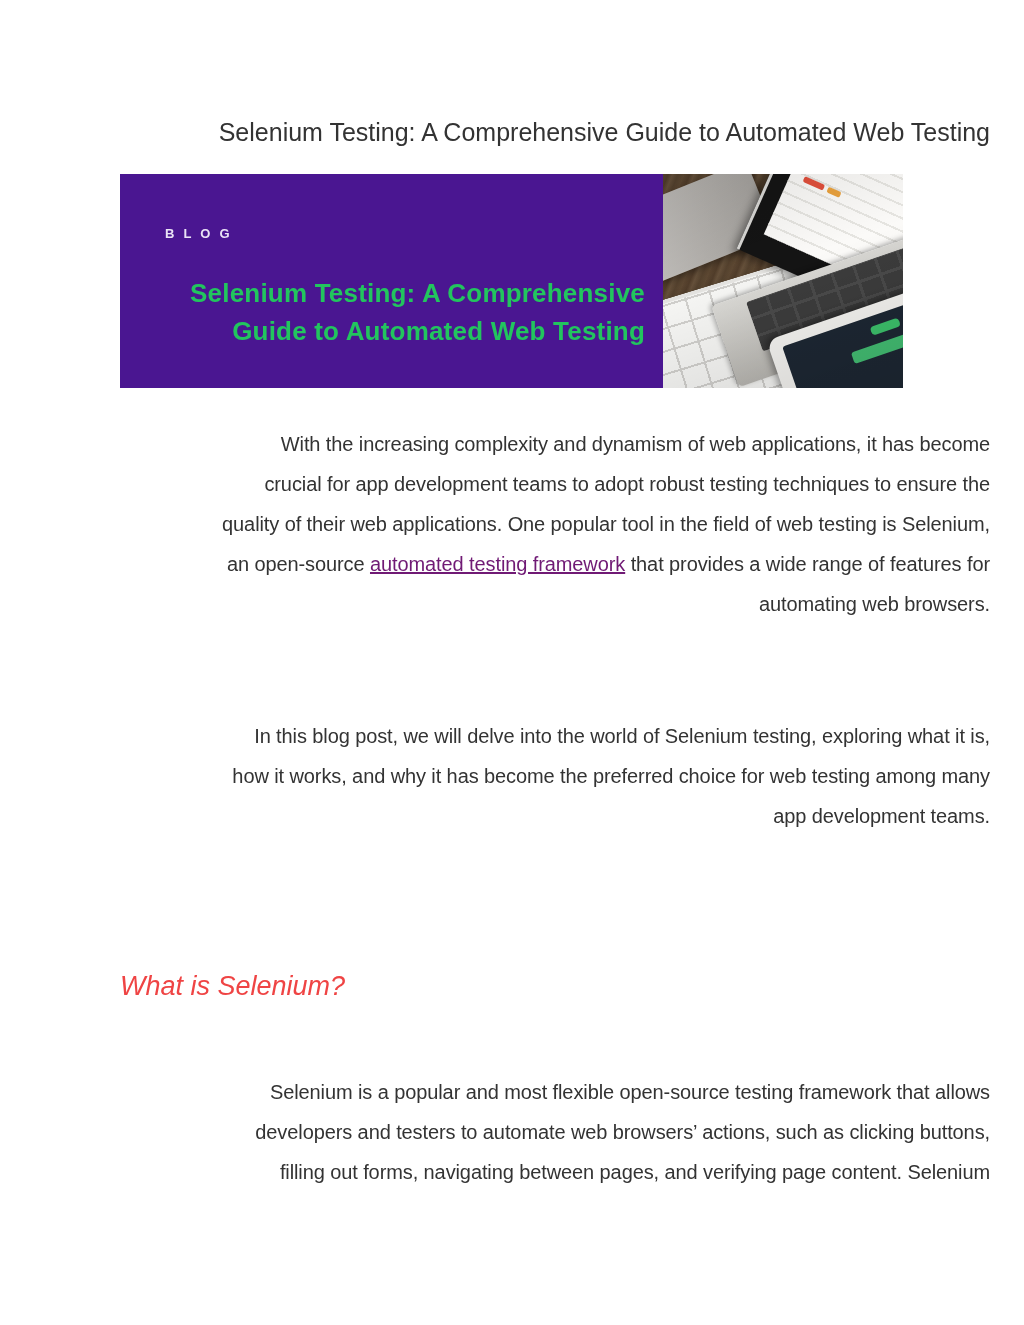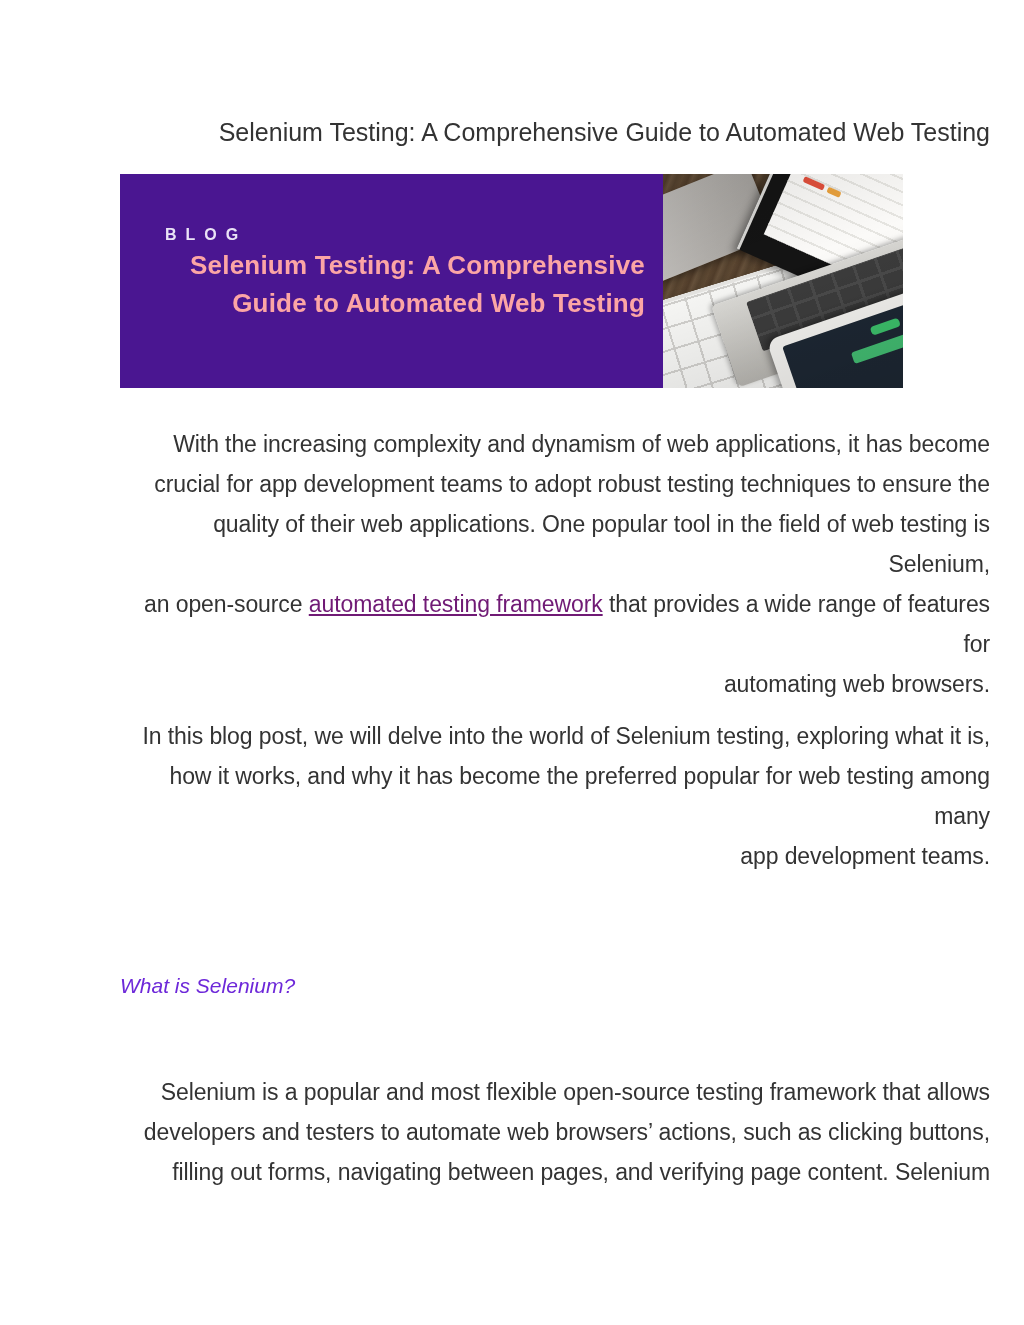--- a/index.html
+++ b/index.html
@@ -35,34 +35,34 @@
   }
   .hero-left {
     position: relative;
     width: 543px; height: 100%;
     background: #4A1691;
     flex: 0 0 auto;
   }
   .hero-kicker {
     position: absolute;
     left: 45px; top: 52px;
-    font-size: 16px;
+    font-size: 13px;
     font-weight: 600;
     letter-spacing: 9px;
     color: #EAE3F6;
   }
   .hero-title {
     position: absolute;
-    left: 45px; top: 72px;
+    left: 45px; top: 100px;
     width: 480px;
     font-size: 26px;
     font-weight: 700;
     line-height: 38px;
     letter-spacing: 0.2px;
-    color: #fca5a5;
+    color: #22c55e;
     white-space: pre-line;
   }
 
   
   .hero-photo {
     position: relative;
     width: 240px; height: 214px;
     flex: 0 0 auto;
     overflow: hidden;
     background:
@@ -177,44 +177,44 @@
     width: 58px; height: 12px;
     background: #43bd72;
     border-radius: 3px;
   }
 
   
   .body-para {
     position: absolute;
     left: 120px;
     width: 870px;
-    font-size: 23px;
+    font-size: 20px;
     line-height: 40px;
     letter-spacing: -0.1px;
     color: #333333;
     white-space: pre-line;
   }
   .p1 { top: 424px; }
   .p2 { top: 716px; }
   .p3 { top: 1072px; }
 
   .doc-link {
     color: #701a75;
     text-decoration: underline;
     cursor: pointer;
   }
 
   .section-heading {
     position: absolute;
     left: 120px; top: 966px;
-    font-size: 21px;
+    font-size: 27px;
     line-height: 40px;
     font-weight: 400;
     font-style: italic;
-    color: #6d28d9;
+    color: #ef4444;
   }
 </style>
 </head>
 <body>
 
 <div class="page">
 
   <h1 class="doc-title">Selenium Testing: A Comprehensive Guide to Automated Web Testing</h1>
 
   <figure class="hero">
@@ -240,21 +240,21 @@
     </div>
   </figure>
 
   <p class="body-para p1"><span>With the increasing complexity and dynamism of web applications, it has become
 crucial for app development teams to adopt robust testing techniques to ensure the
 quality of their web applications. One popular tool in the field of web testing is Selenium,
 an open-source </span><a class="doc-link" href="#">automated testing framework</a><span> that provides a wide range of features for
 automating web browsers.</span></p>
 
   <p class="body-para p2">In this blog post, we will delve into the world of Selenium testing, exploring what it is,
-how it works, and why it has become the preferred popular for web testing among many
+how it works, and why it has become the preferred choice for web testing among many
 app development teams.</p>
 
   <h2 class="section-heading">What is Selenium?</h2>
 
   <p class="body-para p3">Selenium is a popular and most flexible open-source testing framework that allows
 developers and testers to automate web browsers’ actions, such as clicking buttons,
 filling out forms, navigating between pages, and verifying page content. Selenium</p>
 
 </div>
 

